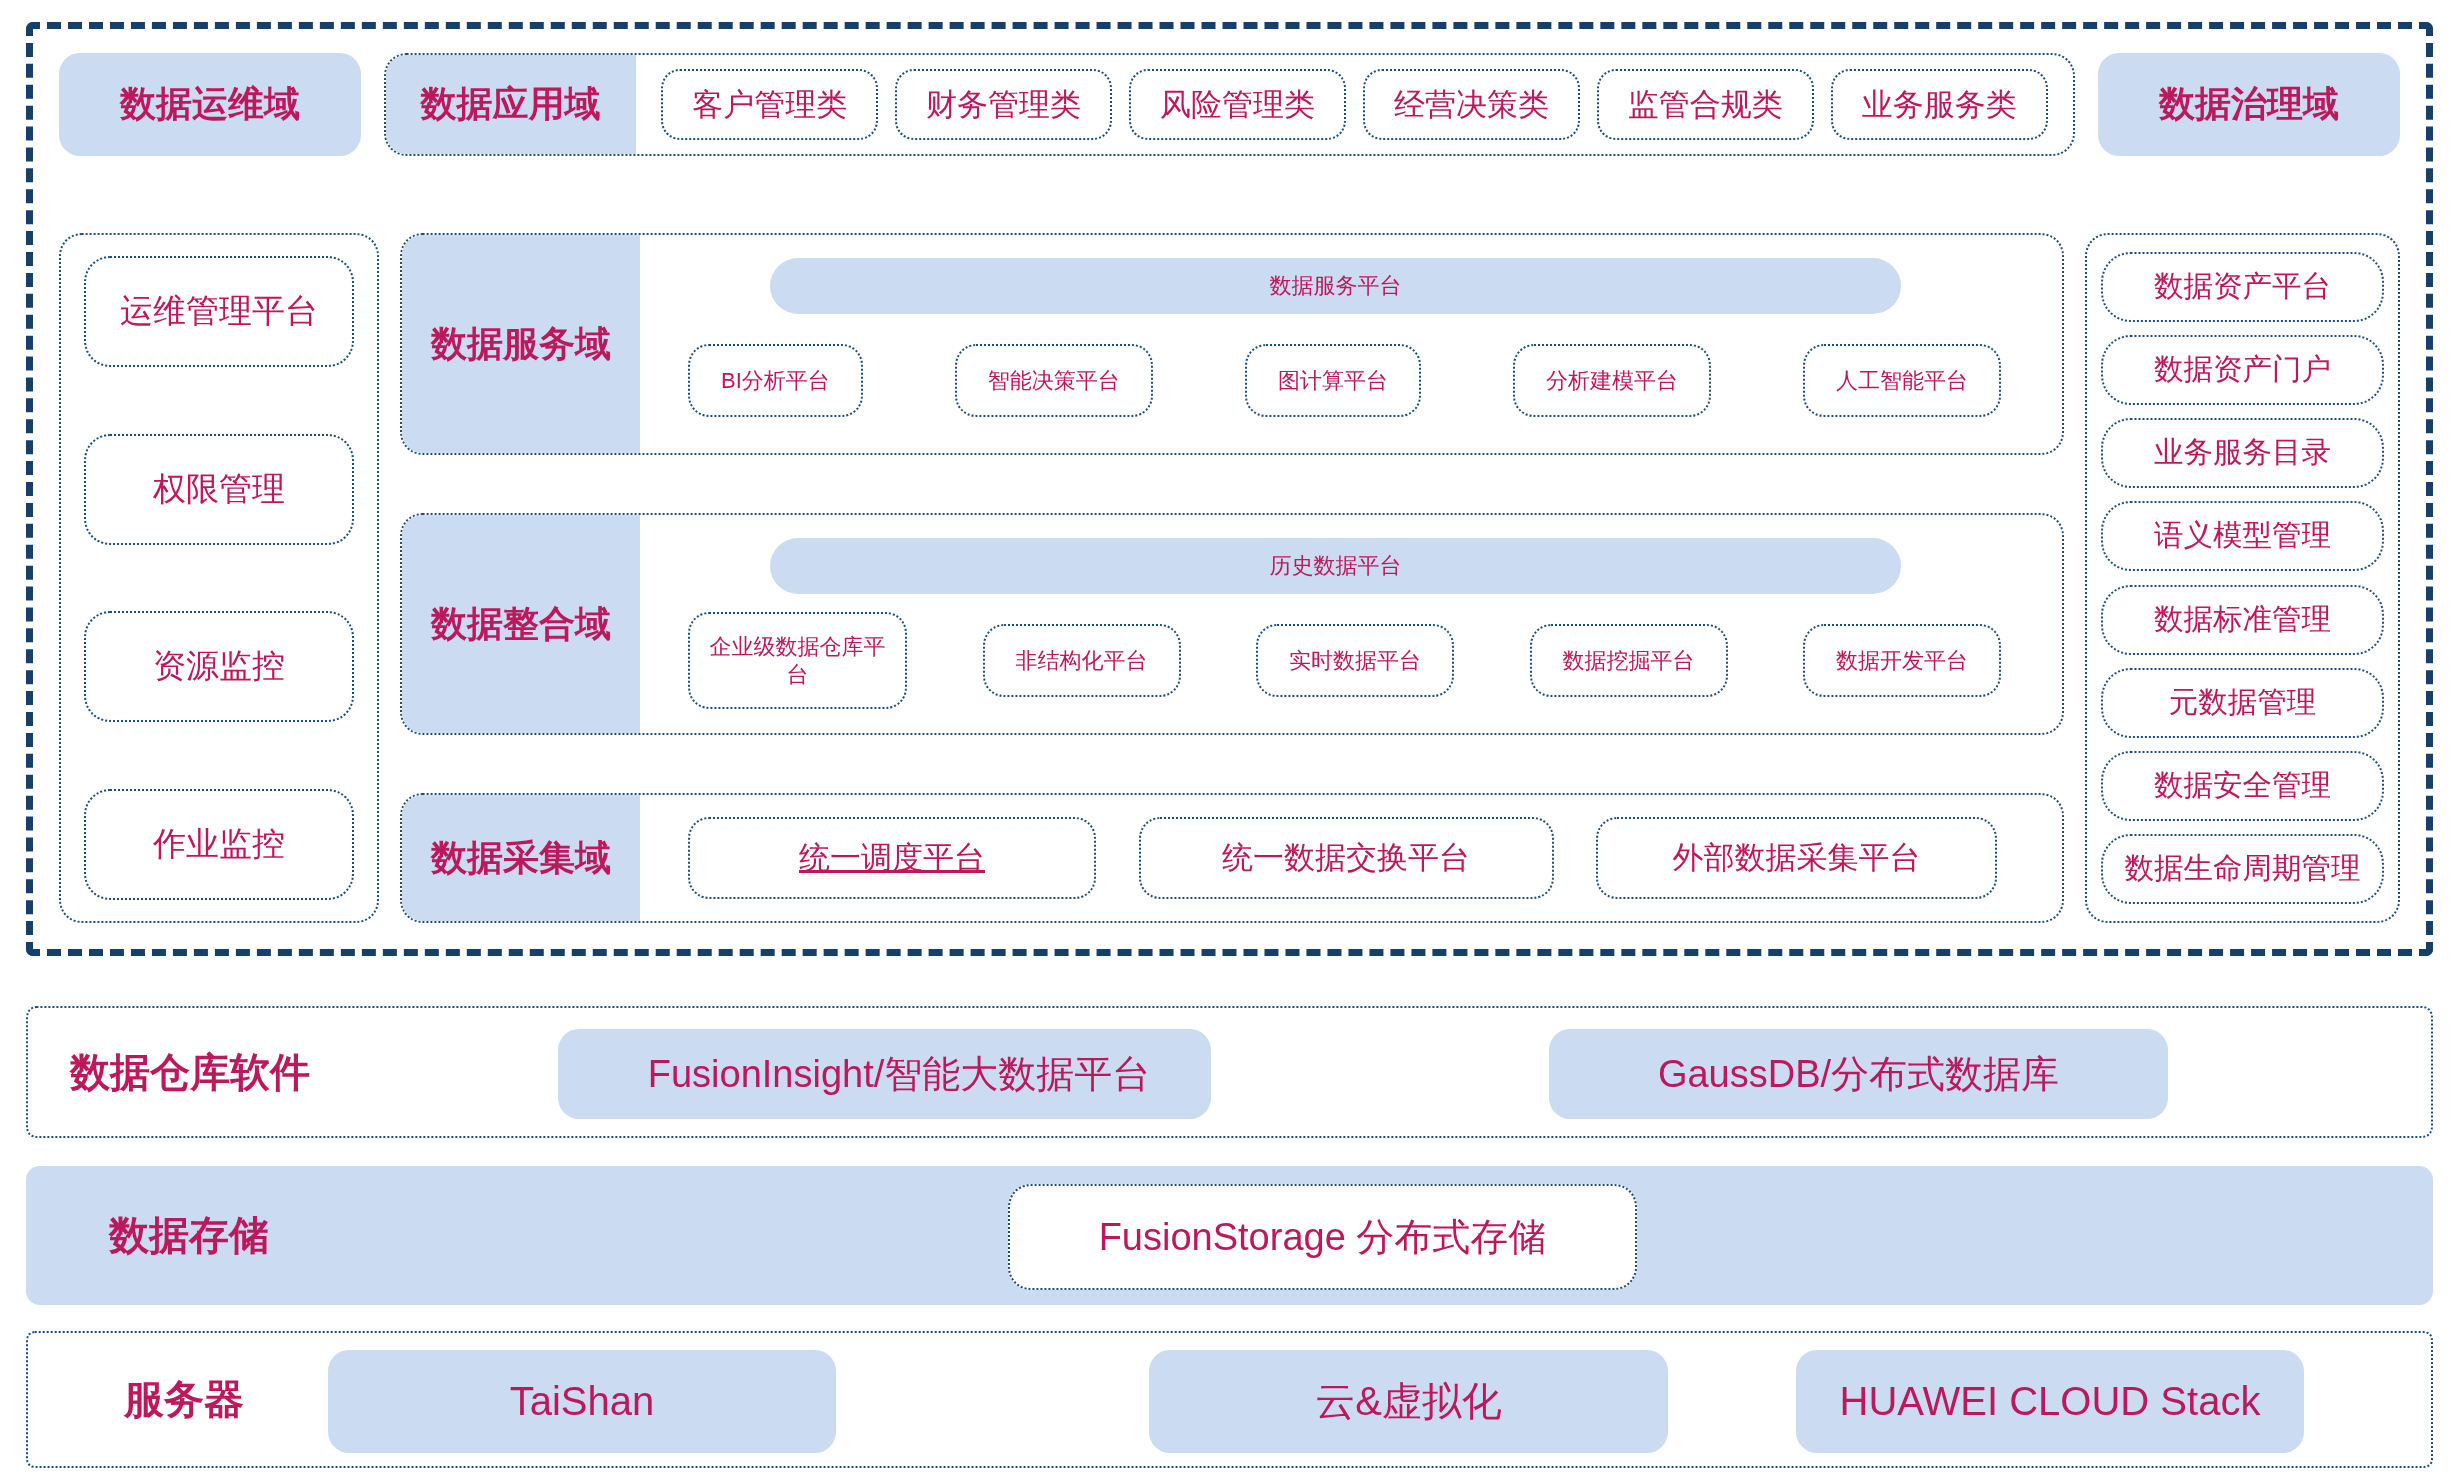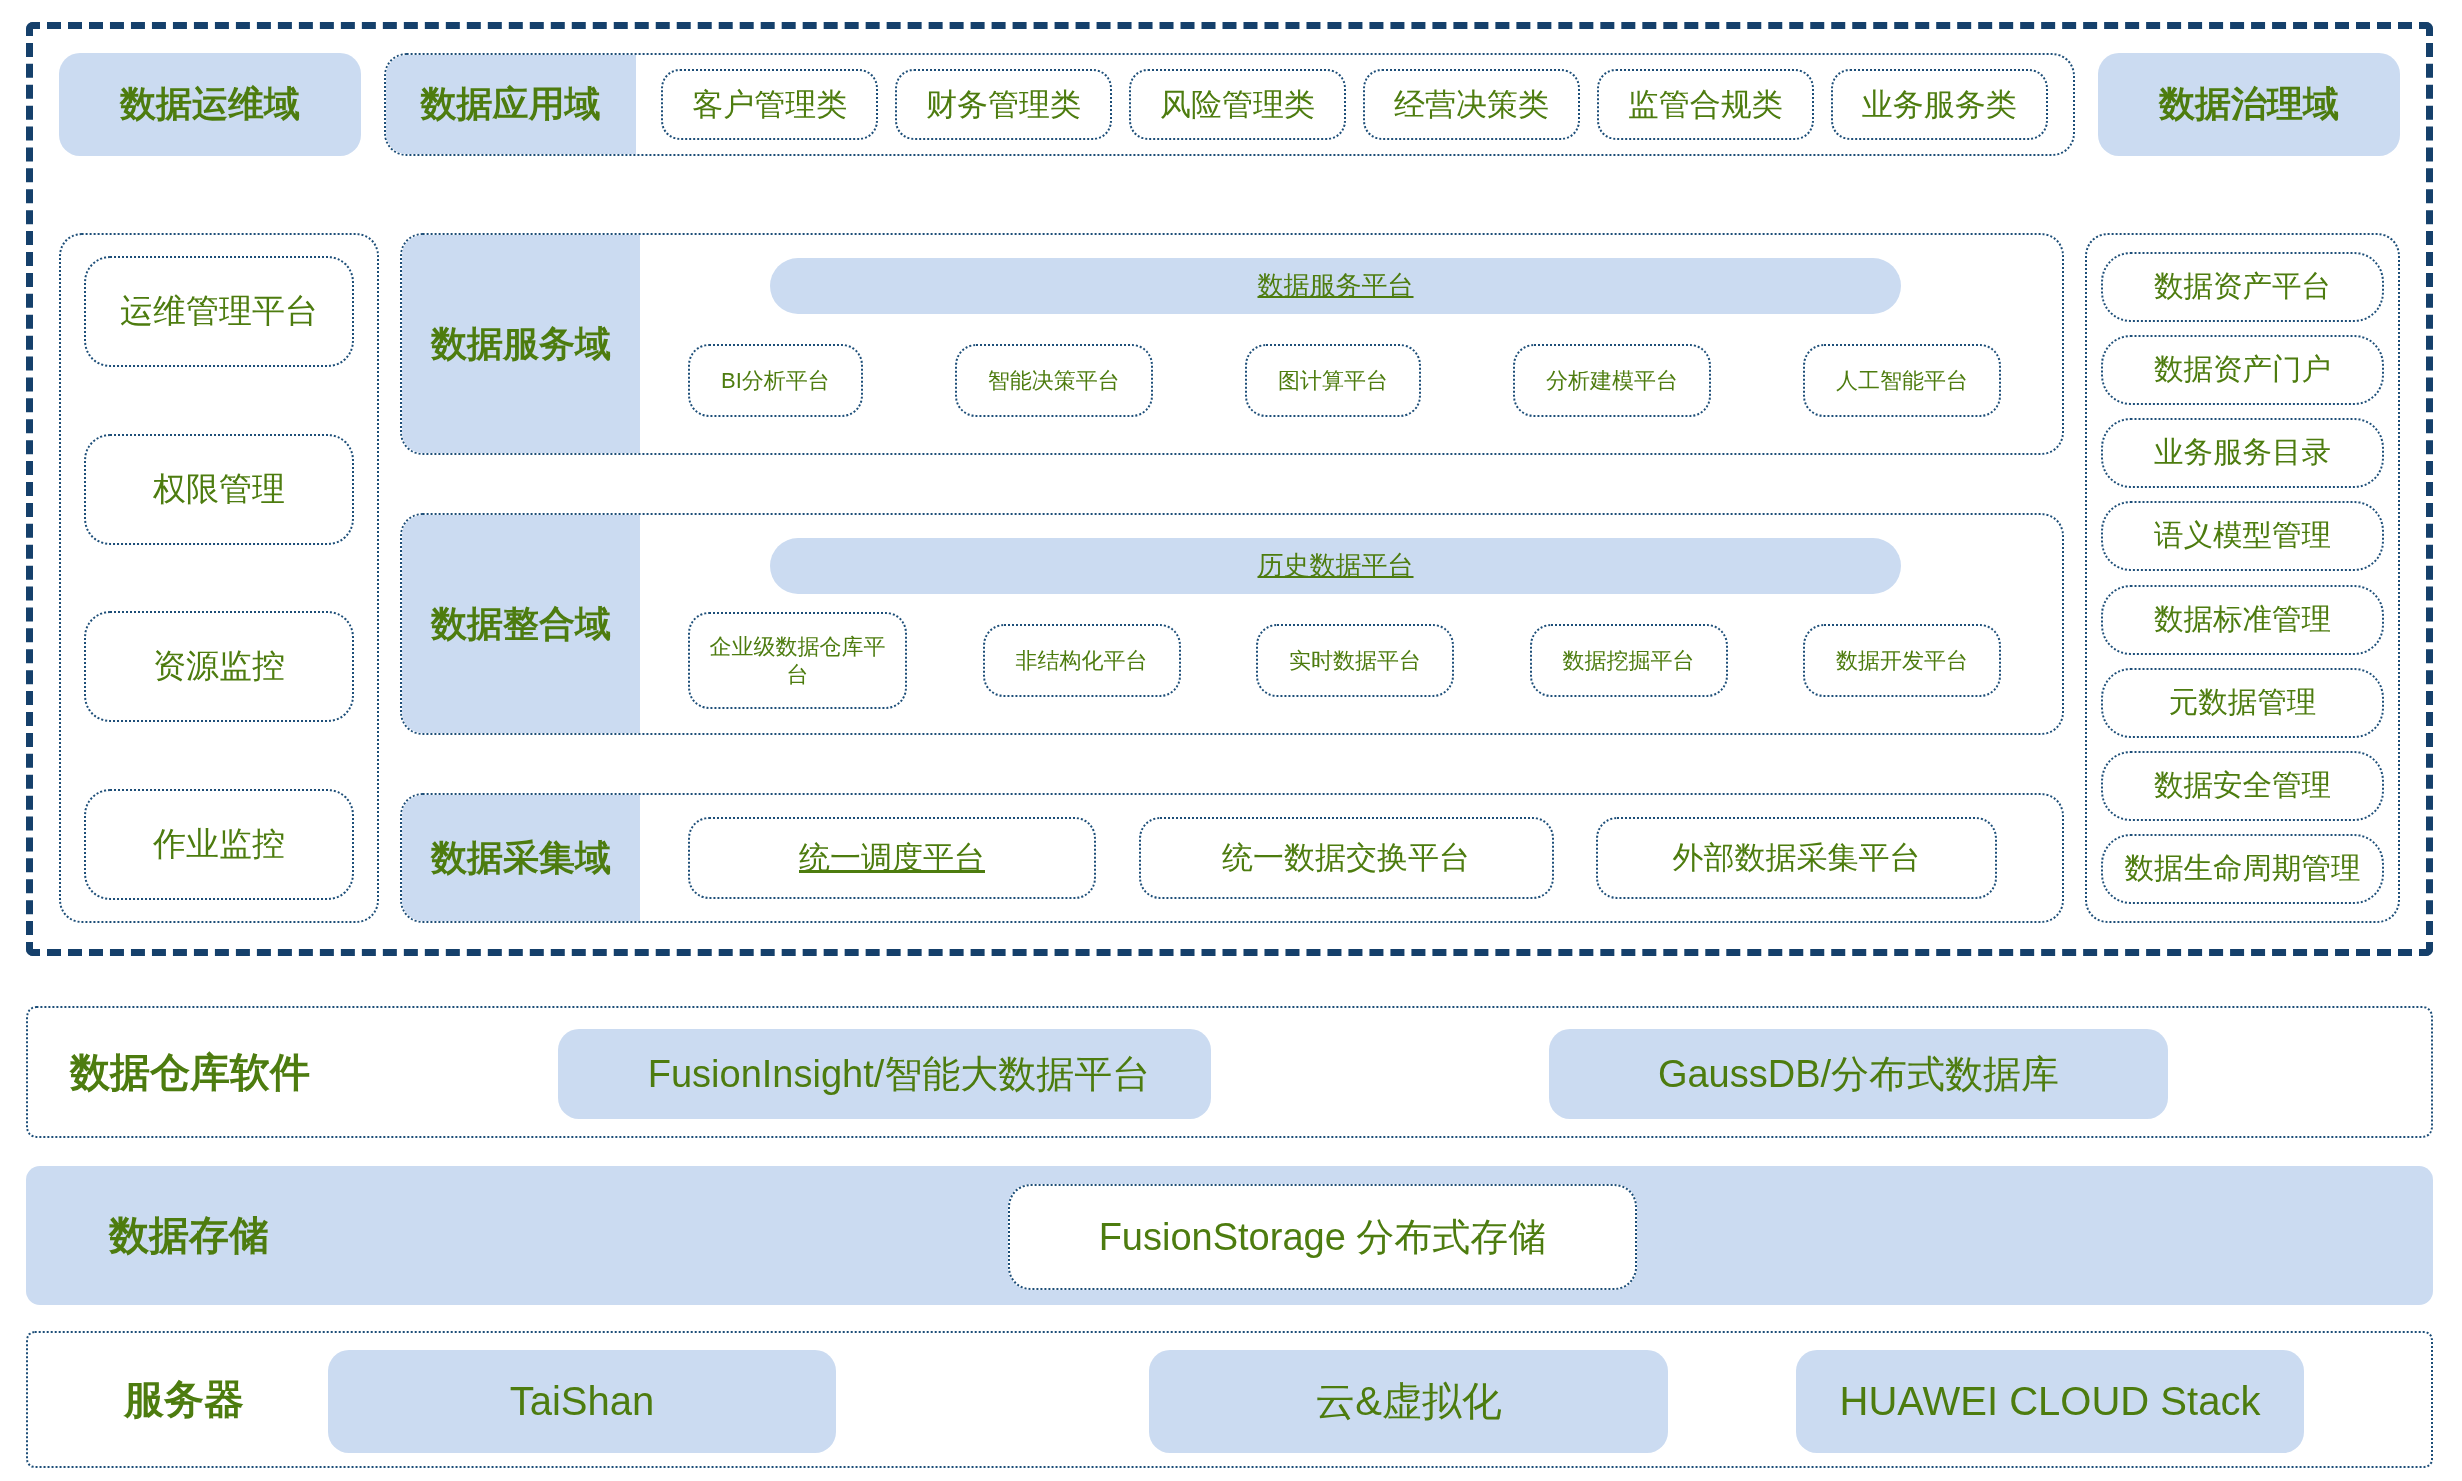--- a/index.html
+++ b/index.html
@@ -1,18 +1,18 @@
 <!DOCTYPE html>
 <html style="font-size:14px"><head>
 <meta charset="utf-8">
 <style>
   html,body{margin:0;padding:0;background:#fff;}
   .page{
     position:relative;width:2462px;height:1481px;background:#ffffff;
-    font-family:"Liberation Sans","DejaVu Sans",sans-serif;color:#4d7c0f;
+    font-family:"Liberation Sans","DejaVu Sans",sans-serif;color:#be185d;
   }
   
   .outer-frame{
     position:absolute;left:26px;top:22px;width:2407px;height:934px;
     border:7.8px dashed #15406b;border-radius:7px;box-sizing:border-box;
   }
   
   .top-row{position:absolute;left:26px;right:26px;top:24px;height:103px;display:flex;gap:22.6px;}
   .blue-box{
     background:#cbdbf1;border-radius:21px;display:flex;align-items:center;justify-content:center;
@@ -53,21 +53,21 @@
   }
   .row-tall{height:222px;}
   .row-short{height:130px;}
   .domain-label{
     width:238px;flex:none;background:#cbdbf1;display:flex;align-items:center;justify-content:center;
     font-weight:bold;font-size:36px;
   }
   .domain-body{flex:1;display:flex;flex-direction:column;}
   .banner{
     margin:22.6px 161px 0 130px;height:56px;background:#cbdbf1;border-radius:28px;
-    display:flex;align-items:center;justify-content:center;font-size:26px;text-decoration:underline;
+    display:flex;align-items:center;justify-content:center;font-size:22px;
   }
   .items-zone{flex:1;display:flex;align-items:center;justify-content:space-between;padding:0 61px 5.2px 48px;}
   .item-box{
     border:2.6px dotted #1d4e78;border-radius:21px;background:#fff;display:flex;align-items:center;
     justify-content:center;font-size:22px;height:73px;padding:0 31px;box-sizing:border-box;white-space:nowrap;
   }
   .item-box.two-line{
     width:219px;height:97px;padding:0 12px;white-space:normal;text-align:center;line-height:1.25;
   }
   .collect-zone{flex:1;display:flex;align-items:center;justify-content:space-between;padding:0 65px 0 48px;}

